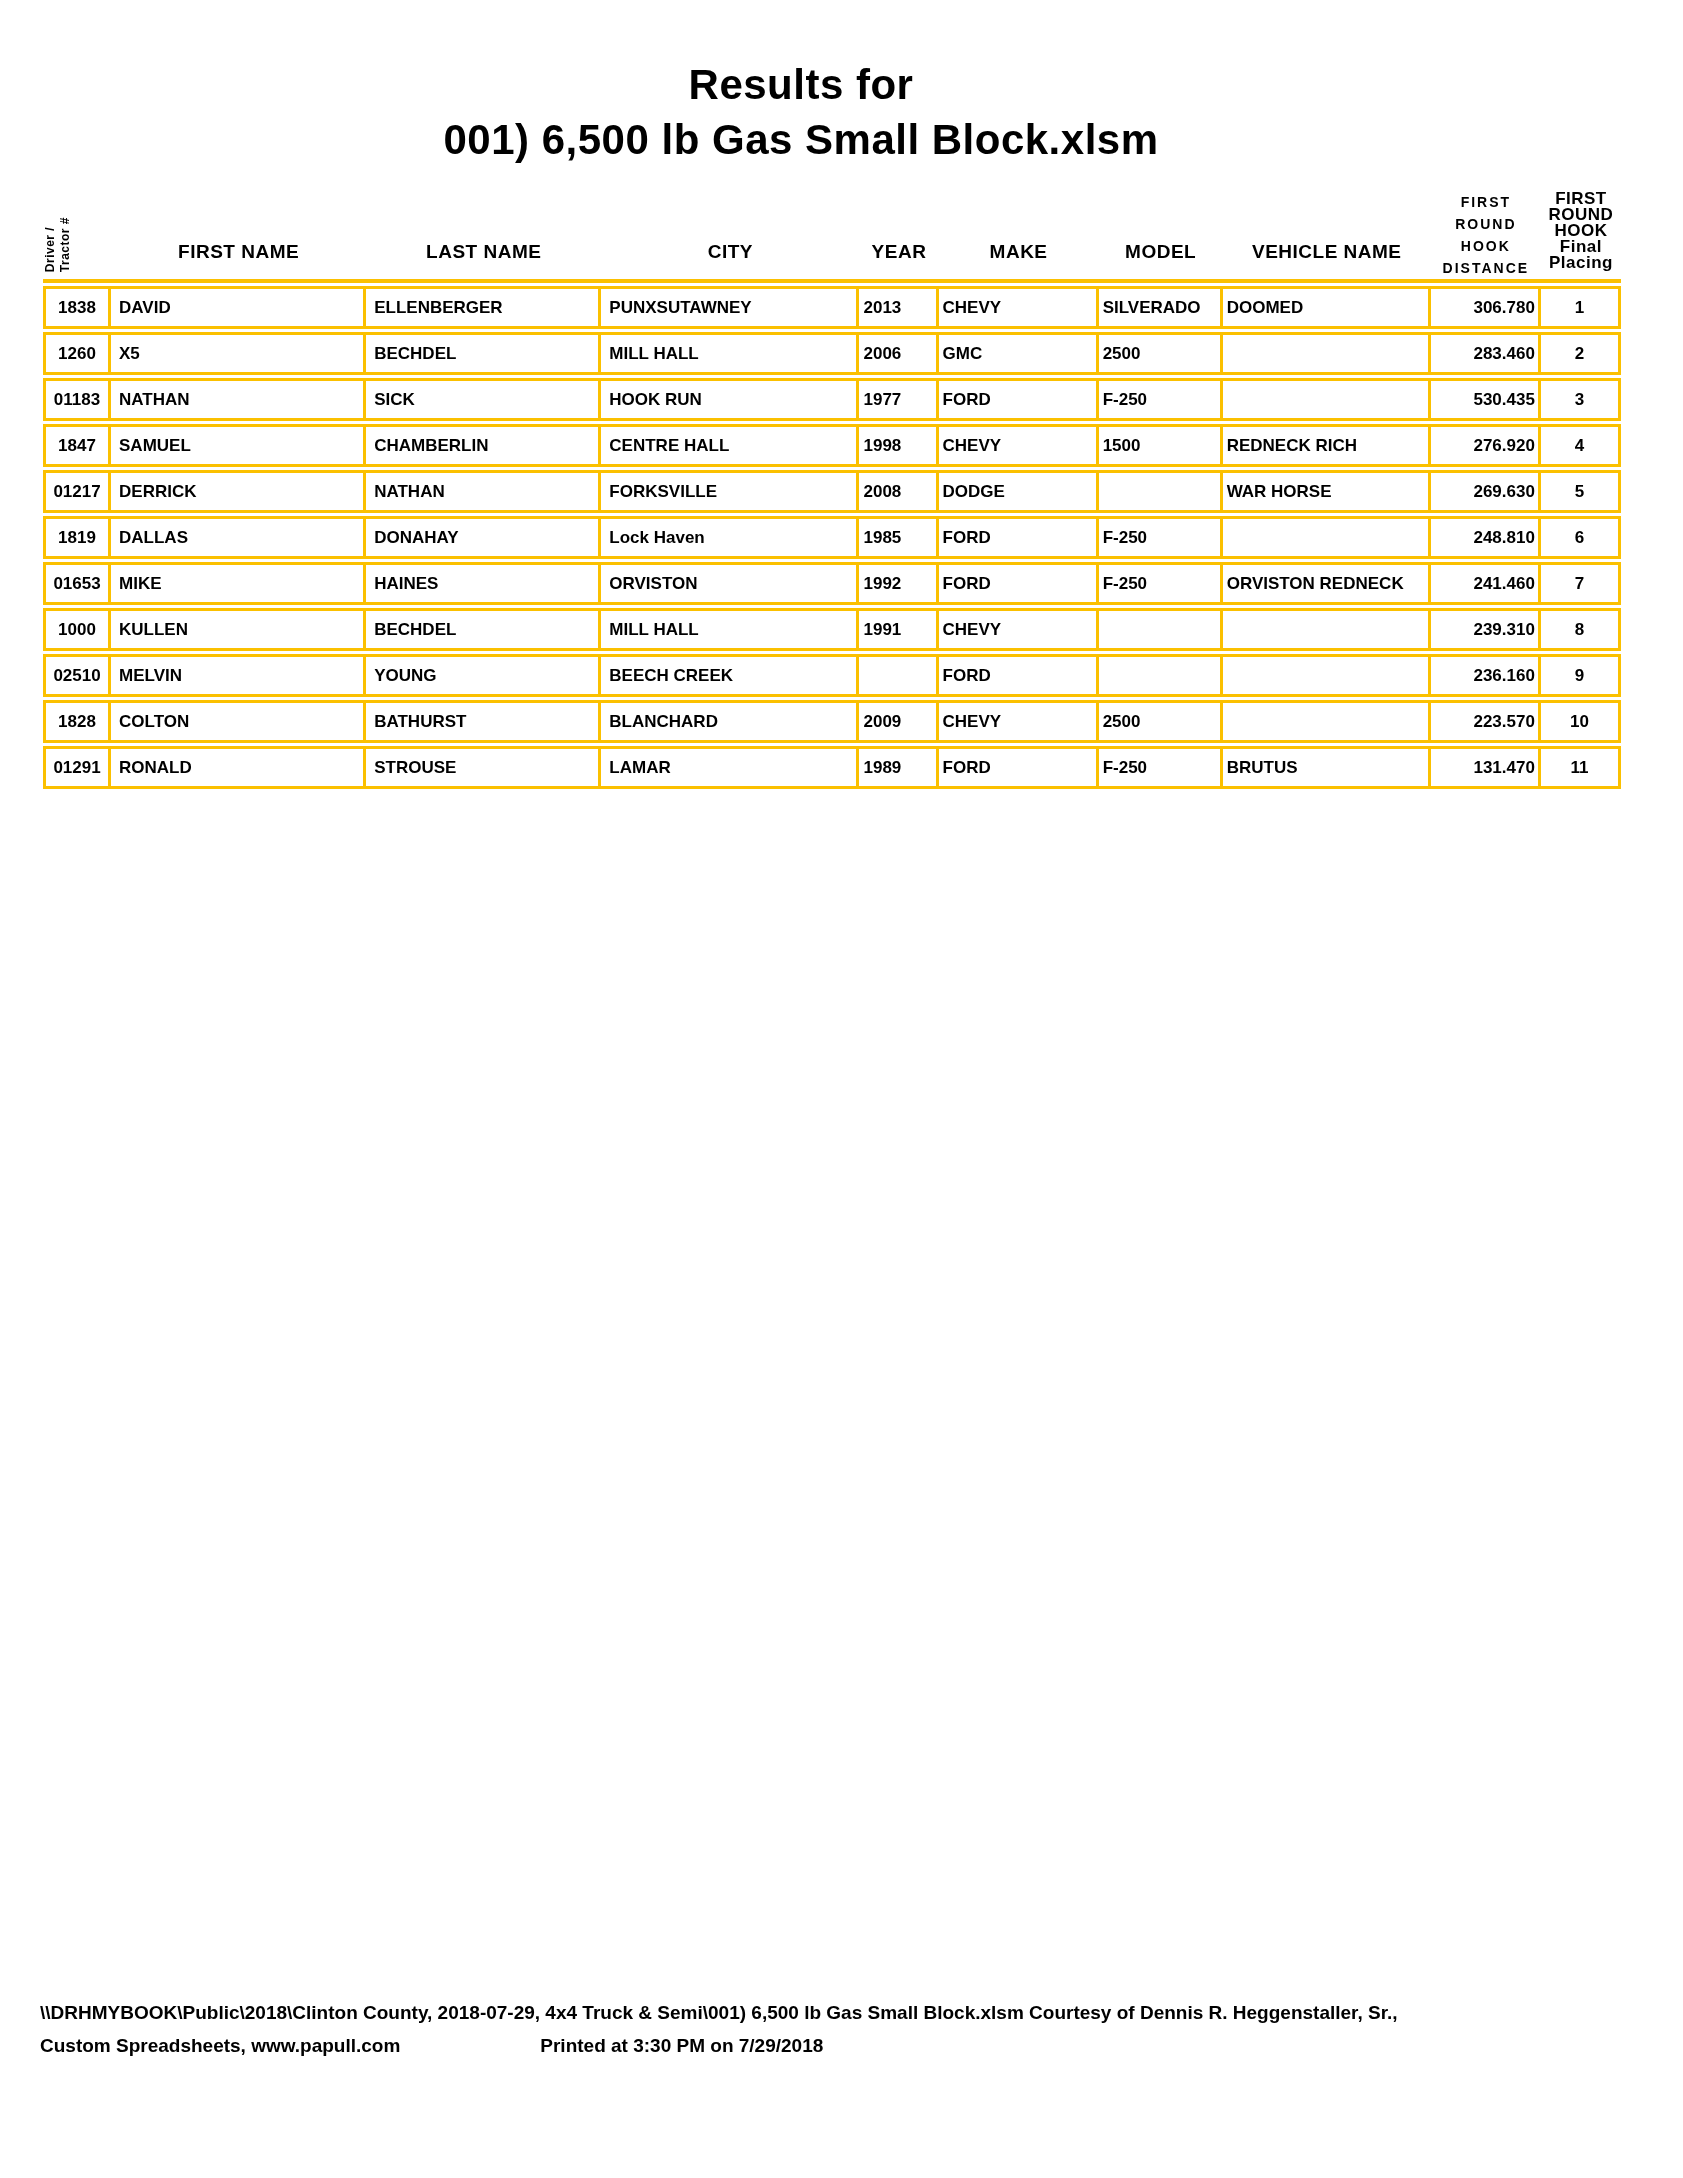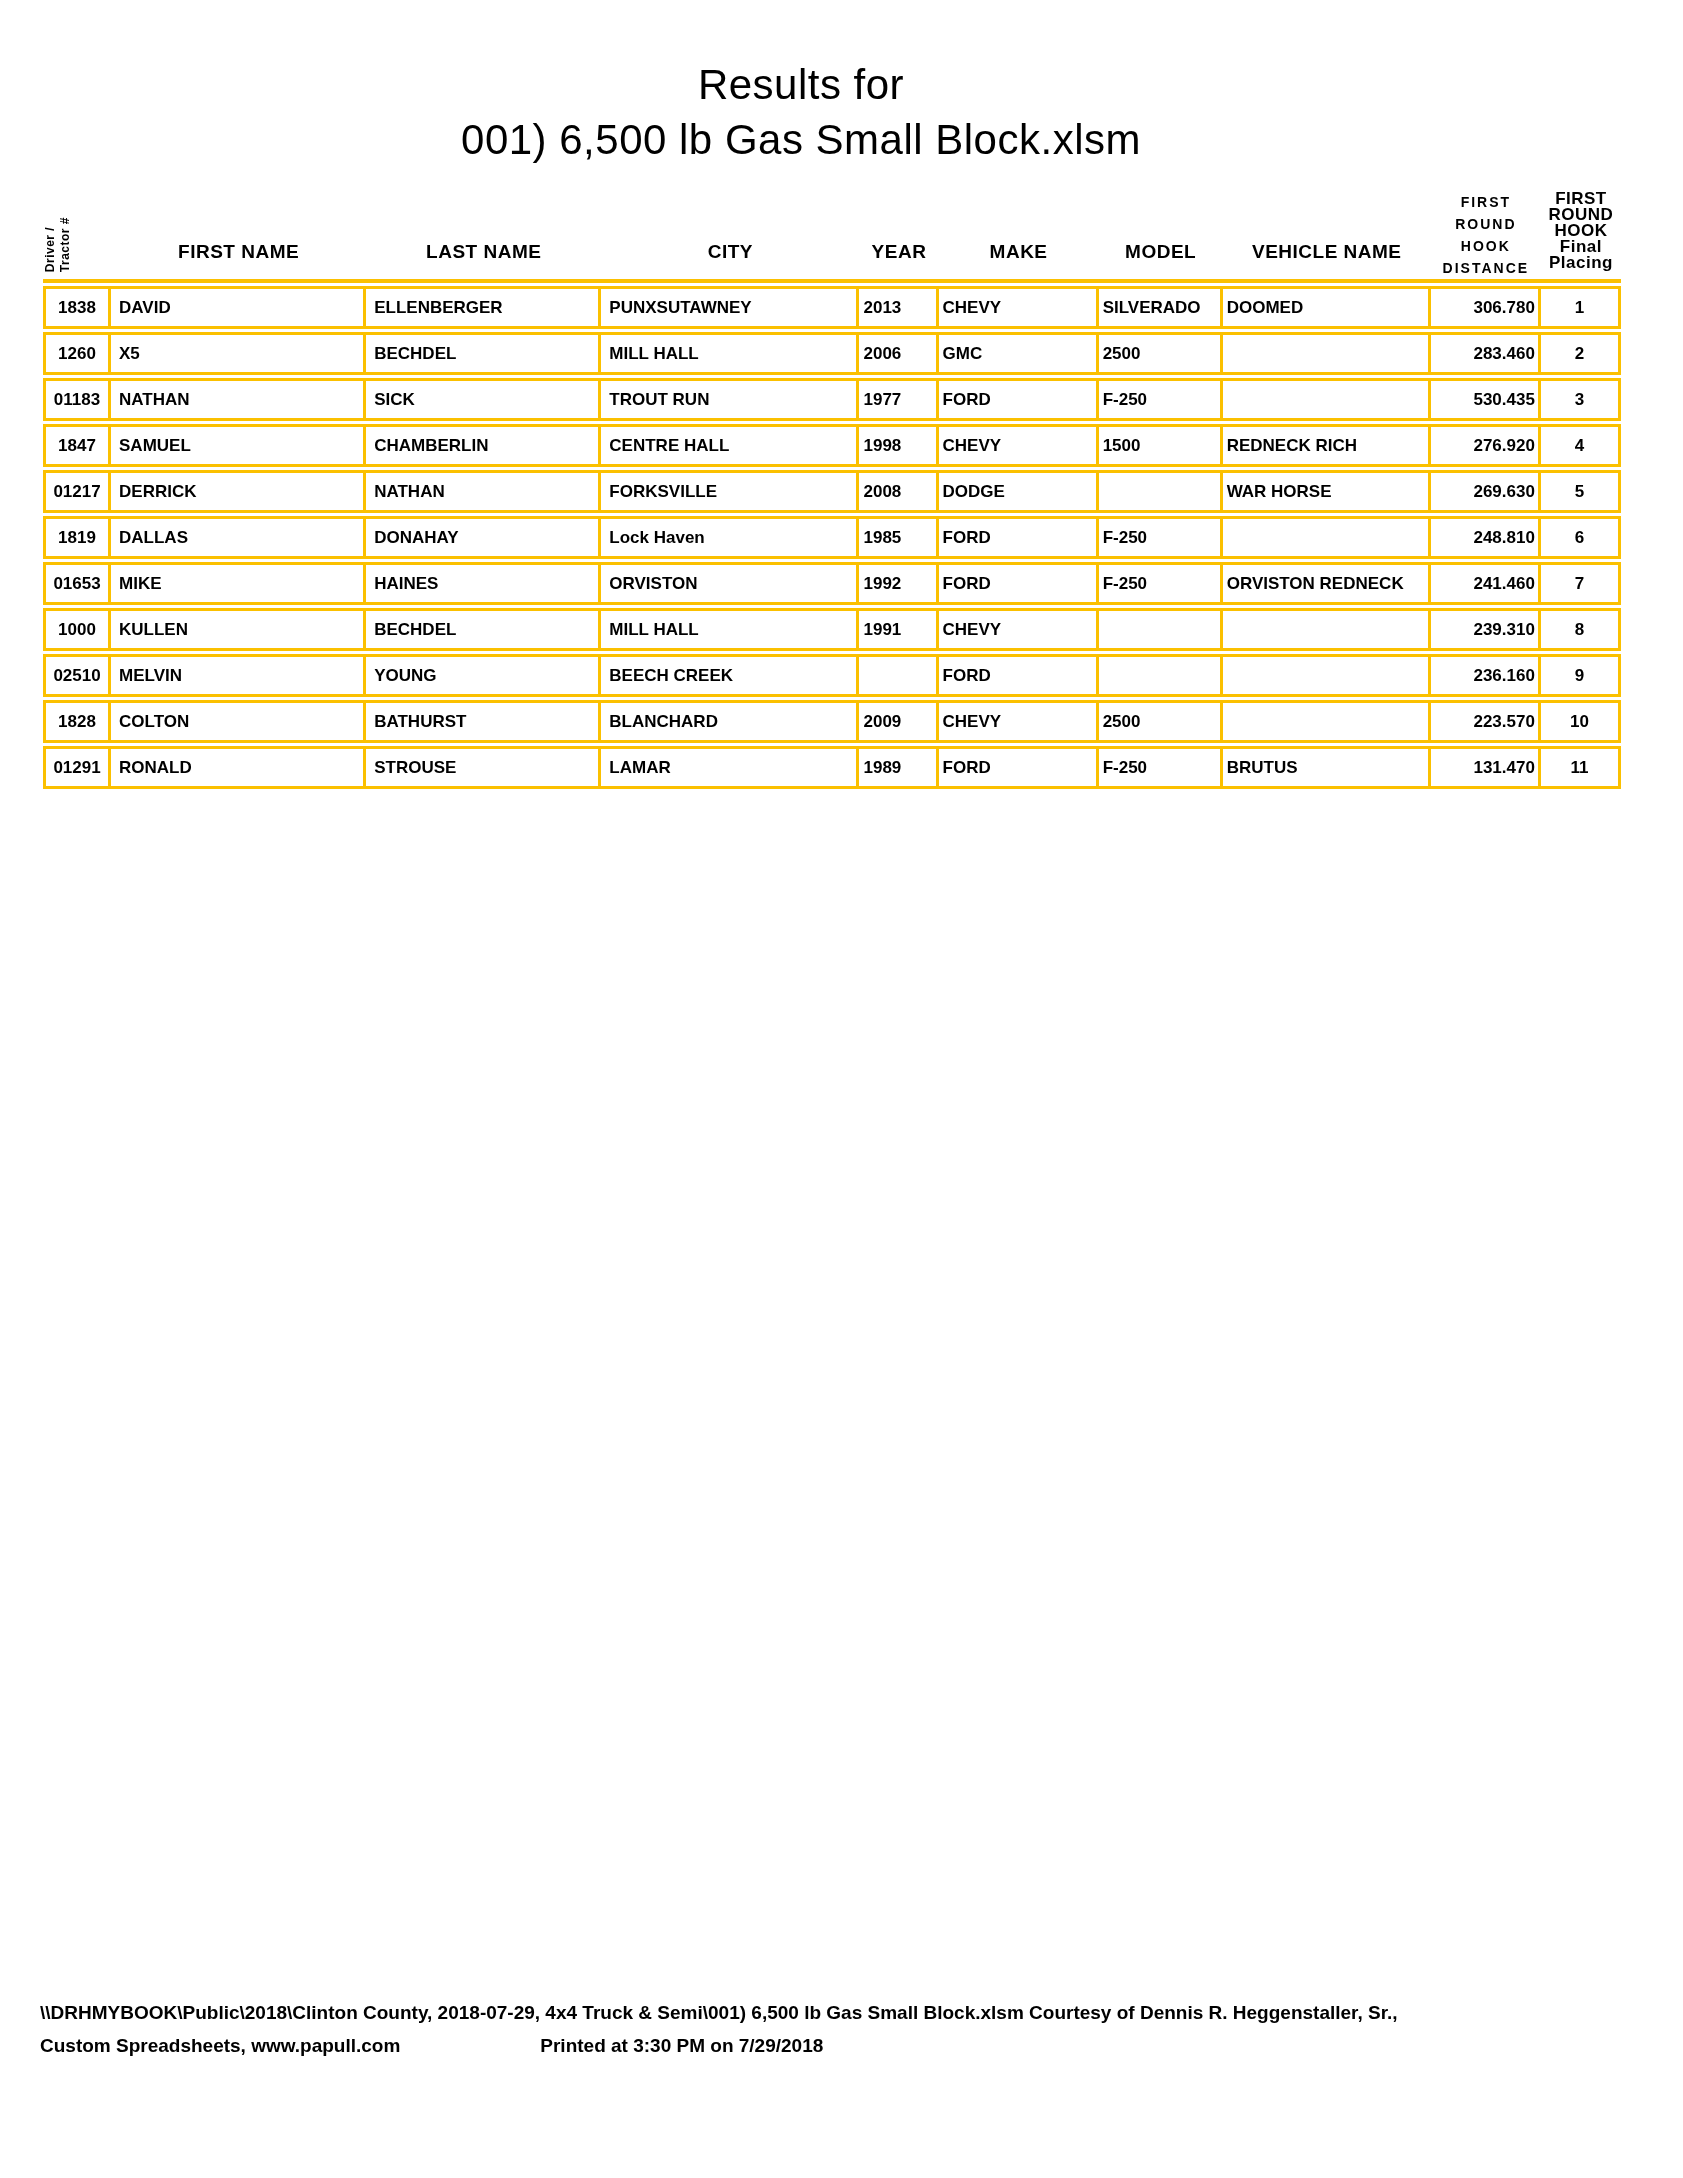--- a/index.html
+++ b/index.html
@@ -6,21 +6,21 @@
   * { margin: 0; padding: 0; box-sizing: border-box; }
   html, body {
     width: 1683px; height: 2178px;
     background: var(--paper);
     font-family: "Liberation Sans", "DejaVu Sans", sans-serif;
     color: var(--ink);
     position: relative;
   }
   .title-block {
     position: absolute; top: 57px; left: 0; width: 1602px;
-    text-align: center; font-weight: 400; font-size: 42px; line-height: 55px;
+    text-align: center; font-weight: 700; font-size: 42px; line-height: 55px;
     letter-spacing: 0.5px;
   }
   table.results {
     position: absolute; left: 43px; top: 188px;
     width: 1578px;
     table-layout: fixed;
     border-collapse: separate;
     border-spacing: 0 3px;
     font-weight: 700;
   }
@@ -140,21 +140,21 @@
         <td class="col-make">GMC</td>
         <td class="col-model">2500</td>
         <td class="col-vehicle"></td>
         <td class="col-distance">283.460</td>
         <td class="col-placing">2</td>
       </tr>
       <tr>
         <td class="col-driver">01183</td>
         <td class="col-first">NATHAN</td>
         <td class="col-last">SICK</td>
-        <td class="col-city">TROUT RUN</td>
+        <td class="col-city">HOOK RUN</td>
         <td class="col-year">1977</td>
         <td class="col-make">FORD</td>
         <td class="col-model">F-250</td>
         <td class="col-vehicle"></td>
         <td class="col-distance">530.435</td>
         <td class="col-placing">3</td>
       </tr>
       <tr>
         <td class="col-driver">1847</td>
         <td class="col-first">SAMUEL</td>

